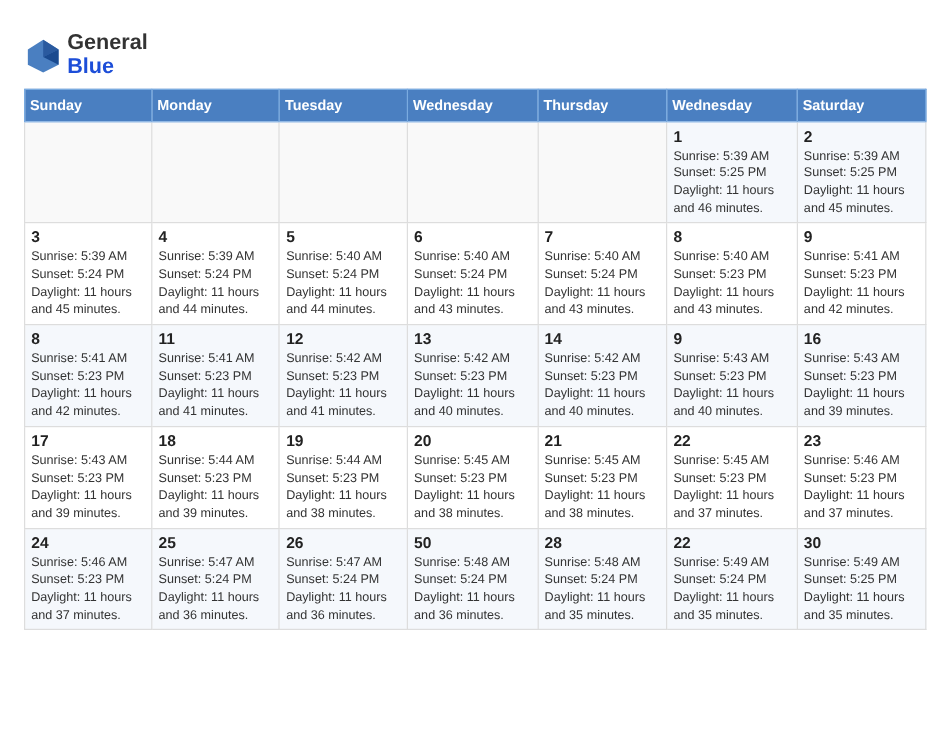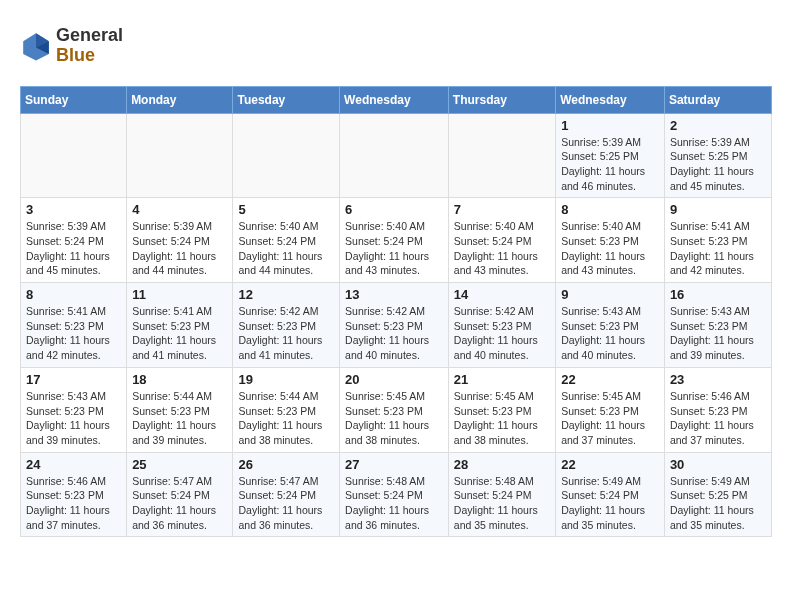--- a/index.html
+++ b/index.html
@@ -26,21 +26,21 @@
       gap: 4px;
       margin-top: 6px;
     }
     .logo-text {
       font-size: 18px;
       font-weight: bold;
       color: #333;
       line-height: 1.1;
     }
     .logo-text span {
-      color: #a16207;
+      color: #1d4ed8;
     }
     .logo-icon {
       width: 32px;
       height: 32px;
     }
     .title-area {
       text-align: right;
     }
     .month-title {
       font-size: 38px;
@@ -49,21 +49,21 @@
       line-height: 1.1;
     }
     .location-title {
       font-size: 16px;
       color: #444;
       margin-top: 2px;
     }
     .calendar {
       width: 100%;
       border-collapse: collapse;
-      margin-top: 20px;
+      margin-top: 8px;
       font-size: 11px;
     }
     .calendar th {
       background: #4a7fc1;
       color: #fff;
       font-size: 12px;
       font-weight: bold;
       padding: 6px 4px;
       text-align: left;
       border: 1px solid #7aabe0;
@@ -297,21 +297,21 @@
 Sunset: 5:24 PM
 Daylight: 11 hours and 36 minutes.</div>
           </td>
           <td>
             <span class="day-num">26</span>
             <div class="day-info" style="white-space: pre-line;">Sunrise: 5:47 AM
 Sunset: 5:24 PM
 Daylight: 11 hours and 36 minutes.</div>
           </td>
           <td>
-            <span class="day-num">27</span>
+            <span class="day-num">50</span>
             <div class="day-info" style="white-space: pre-line;">Sunrise: 5:48 AM
 Sunset: 5:24 PM
 Daylight: 11 hours and 36 minutes.</div>
           </td>
           <td>
             <span class="day-num">28</span>
             <div class="day-info" style="white-space: pre-line;">Sunrise: 5:48 AM
 Sunset: 5:24 PM
 Daylight: 11 hours and 35 minutes.</div>
           </td>

